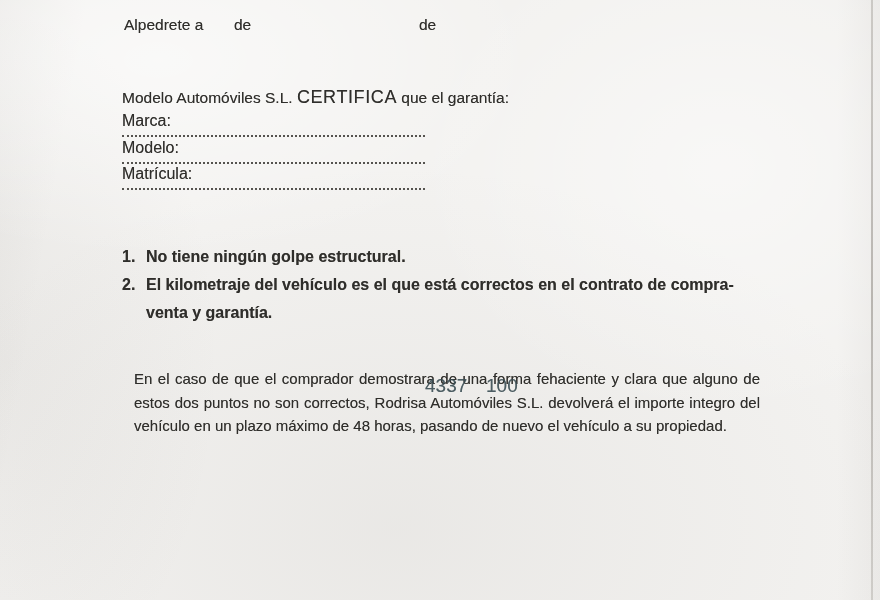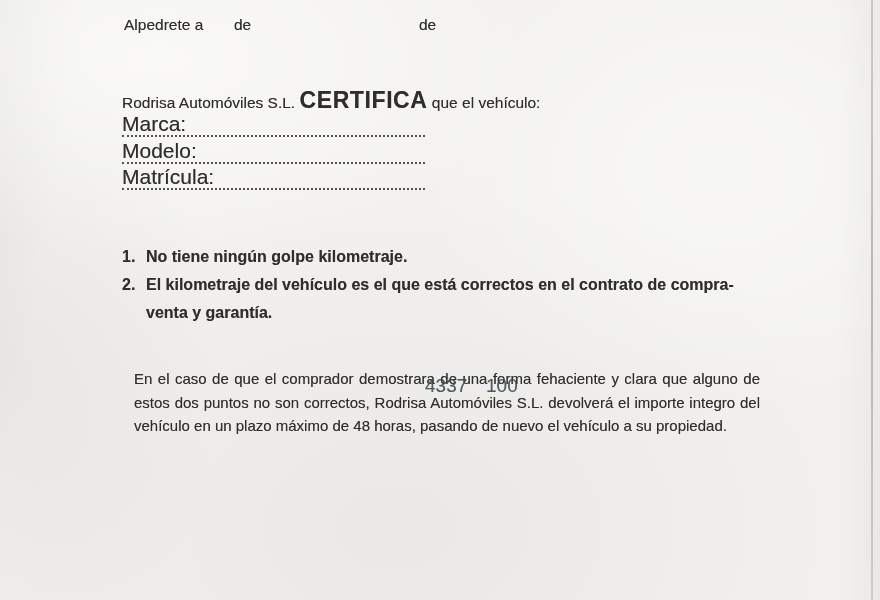--- a/index.html
+++ b/index.html
@@ -45,31 +45,31 @@
   
   .certifica {
     position: absolute;
     left: 122px;
     top: 87px;
     width: 700px;
     font-size: 15.5px;
     white-space: nowrap;
   }
   .certifica .bold-cert {
-    font-weight: bold;
-    font-size: 23px;
+    font-weight: normal;
+    font-size: 18px;
     letter-spacing: 0.6px;
   }
   
   .field {
     position: absolute;
     left: 122px;
     width: 303px;
     height: 23px;
-    font-size: 21px;
+    font-size: 16px;
     border-bottom: 2px dotted #55534f;
   }
   .field-marca     { top: 112px; }
   .field-modelo    { top: 139px; }
   .field-matricula { top: 165px; }
   
   .cert-list {
     position: absolute;
     left: 122px;
     top: 243px;
@@ -110,36 +110,36 @@
 <div class="paper">
 
   <div class="edge-crease"></div>
 
   <div class="date-line txt">
     <span class="date-city">Alpedrete a</span>
     <span class="date-de1">de</span>
     <span class="date-de2">de</span>
   </div>
 
-  <div class="certifica txt"><span>Rodrisa Automóviles S.L. </span><span class="bold-cert">CERTIFICA</span><span> que el vehículo:</span></div>
+  <div class="certifica txt"><span>Modelo Automóviles S.L. </span><span class="bold-cert">CERTIFICA</span><span> que el garantía:</span></div>
 
   <div class="field field-marca txt">
     <span>Marca:</span>
   </div>
   <div class="field field-matricula txt">
     <span>Matrícula:</span>
   </div>
   <div class="field field-modelo txt">
     <span>Modelo:</span>
   </div>
 
   <div class="cert-list txt">
     <div class="li">
       <span class="num">1.</span>
-      <span class="li-text">No tiene ningún golpe kilometraje.</span>
+      <span class="li-text">No tiene ningún golpe estructural.</span>
     </div>
     <div class="li">
       <span class="num">2.</span>
       <span class="li-text">El kilometraje del vehículo es el que está correctos en el contrato de compra-venta y garantía.</span>
     </div>
   </div>
 
   <p class="para para-refund txt">En el caso de que el comprador demostrara de una forma fehaciente y clara que alguno de estos dos puntos no son correctos, Rodrisa Automóviles S.L. devolverá el importe integro del vehículo en un plazo máximo de 48 horas, pasando de nuevo el vehículo a su propiedad.</p>
 
   <div class="overlay-num overlay-n1">4337</div>

